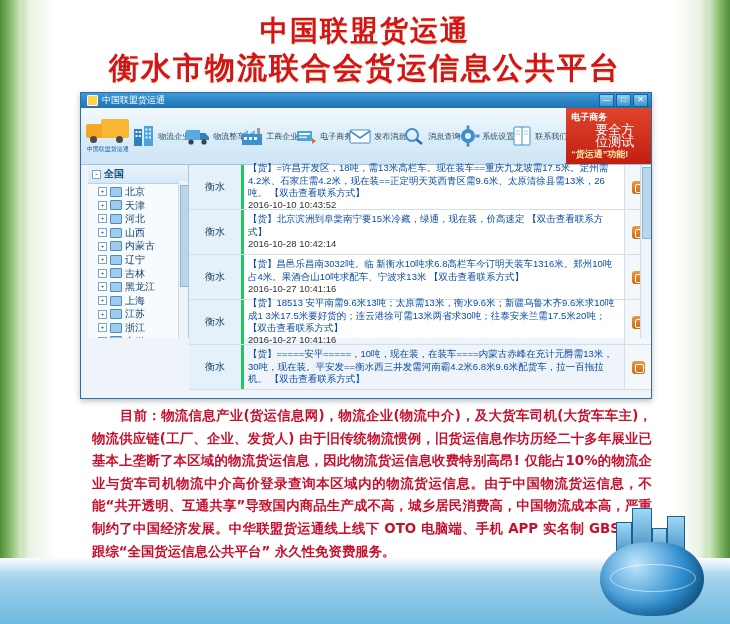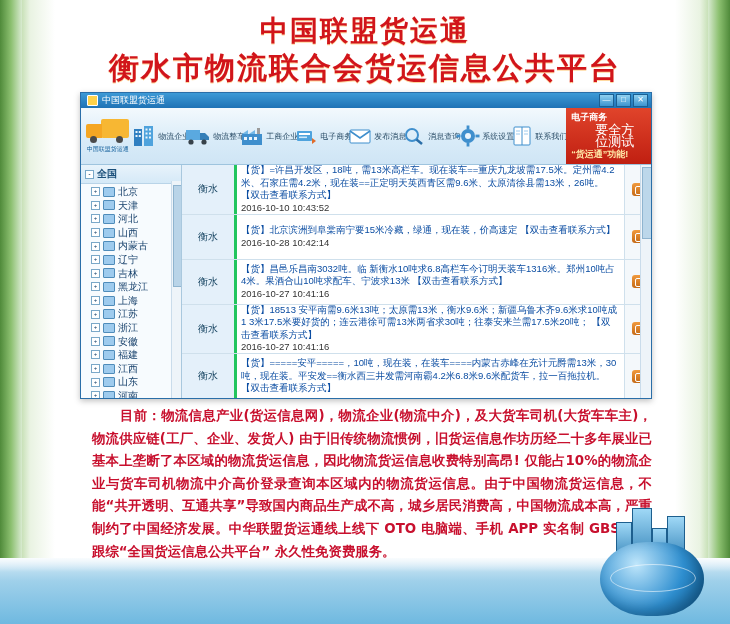--- a/index.html
+++ b/index.html
@@ -92,21 +92,21 @@
 
   .ribbon-right{
     width:108px;background:linear-gradient(to bottom,#e0442b,#c01f11);
     color:#fff;display:flex;flex-direction:column;justify-content:center;
     padding:3px 5px;box-sizing:border-box;
   }
   .rr-l1{font-size:9px;font-weight:bold;line-height:13px;}
   .rr-l2{font-size:13px;line-height:12px;margin-left:24px;}
   .rr-l3{font-size:9px;line-height:13px;color:#ffe9a8;font-weight:bold;}
 
-  .app-body{display:flex;height:234px;background:#ec4899;}
+  .app-body{display:flex;height:173px;background:#ec4899;margin-left:7px;}
   .tree-pane{
     width:100px;border-right:1px solid #a9c8de;background:#f7fbfe;
     overflow:hidden;position:relative;
   }
   .tree-head{
     font-size:10px;color:#1a4f7a;font-weight:bold;padding:2px 4px;
     background:linear-gradient(to bottom,#e8f3fb,#d5e9f7);border-bottom:1px solid #b9d4e8;
     display:flex;align-items:center;gap:3px;
   }
   .tree-list{padding:1px 0 0 0;}

